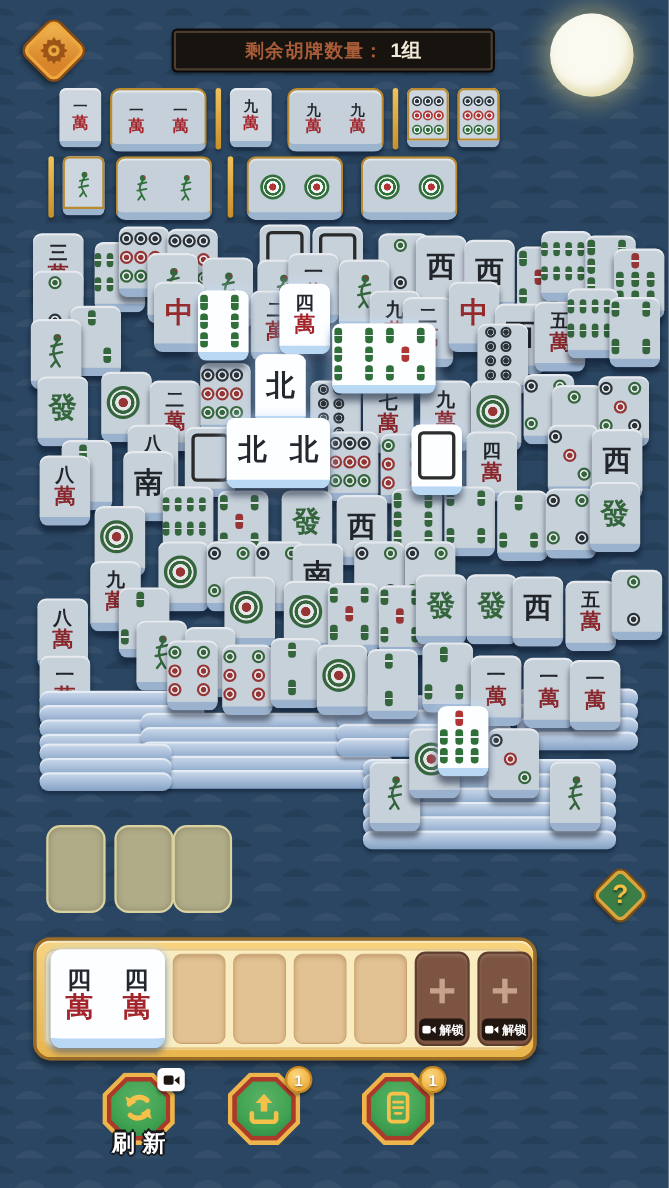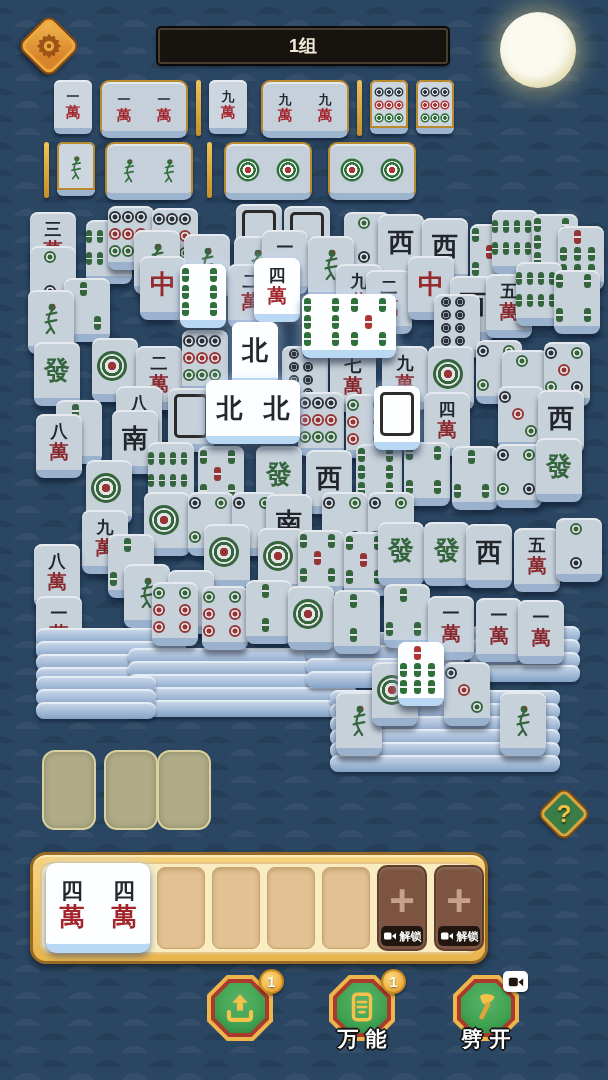--- a/index.html
+++ b/index.html
@@ -126,20 +126,21 @@
   <div class="gear-wrap">
     <div class="diamond"></div>
     <svg viewBox="0 0 36 36">
       <path fill="#9c5417" d="M18 5l2.3 3.3 3.9-1 .6 4 4 .6-1 3.9L31.2 18l-3.4 2.2 1 3.9-4 .6-.6 4-3.9-1L18 31.2l-2.2-3.5-3.9 1-.6-4-4-.6 1-3.9L4.8 18l3.5-2.2-1-3.9 4-.6.6-4 3.9 1z"></path>
       <circle cx="18" cy="18" r="5.5" fill="#e9a83f"></circle>
       <circle cx="18" cy="18" r="2.4" fill="#9c5417"></circle>
     </svg>
   </div>
 
   <div class="banner">
+    <span class="lbl">剩余胡牌数量：</span>
     <span class="val">1组</span>
   </div>
 
   <div class="moon"></div>
 
   <div class="setrow" id="setrow1" style="left:54px; top:80px;">
       <div class="mini-tile" style="float: left; margin-left: 0px;">
         <div class="face">
           <div class="f-wan">
             <span class="num">一</span>
@@ -1253,20 +1254,40 @@
             <svg width="14" height="10" viewBox="0 0 26 20">
               <rect x="1" y="3" width="15" height="14" rx="3" fill="#fff"></rect>
               <path d="M17 10l8-6v13z" fill="#fff"></path>
             </svg>
             <span>解锁</span>
           </div>
         </div>
       </div>
   </div>
 
+  <div class="abtn" style="left:78px;">
+    <div class="oct oct-gold"></div>
+    <div class="oct oct-red"></div>
+    <div class="oct oct-green"></div>
+    <svg class="icon" viewBox="0 0 40 40">
+      <g fill="none" stroke="#f6c14a" stroke-width="5.5" stroke-linecap="round">
+        <path d="M29 12a12 12 0 0 0-19 4"></path>
+          <path d="M11 28a12 12 0 0 0 19-4"></path>
+      </g>
+      <path d="M6 8l3 11 9-5z" fill="#f6c14a"></path>
+        <path d="M34 32l-3-11-9 5z" fill="#f6c14a"></path>
+    </svg>
+    <div class="ad-badge">
+      <svg width="16" height="12" viewBox="0 0 26 20">
+          <rect x="1" y="3" width="15" height="14" rx="3" fill="#1d150e"></rect>
+          <path d="M17 10l8-6v13z" fill="#1d150e"></path>
+        </svg>
+    </div>
+    <div class="albl">刷新</div>
+  </div>
 
   <div class="abtn" style="left:192px;">
     <div class="oct oct-gold"></div>
     <div class="oct oct-red"></div>
     <div class="oct oct-green"></div>
     <svg class="icon" viewBox="0 0 40 40">
       <path d="M20 5l9 10h-5.5v9h-7v-9H11z" fill="#f6c14a"></path>
       <path d="M7 26v6a3 3 0 0 0 3 3h20a3 3 0 0 0 3-3v-6" fill="none" stroke="#f6c14a" stroke-width="5" stroke-linecap="round"></path>
     </svg>
     <div class="coin-badge">1</div>
@@ -1278,33 +1299,16 @@
     <div class="oct oct-green"></div>
     <svg class="icon" viewBox="0 0 40 40">
       <rect x="10" y="5" width="20" height="30" rx="4" fill="none" stroke="#f6c14a" stroke-width="4"></rect>
       <g stroke="#f6c14a" stroke-width="3" fill="none" stroke-linecap="round">
         <path d="M15 14h10"></path>
           <path d="M15 20h10"></path>
           <path d="M17 26h6"></path>
       </g>
     </svg>
     <div class="coin-badge">1</div>
-    <div class="albl">万能</div>
   </div>
 
-  <div class="abtn" style="left:438px;">
-    <div class="oct oct-gold"></div>
-    <div class="oct oct-red"></div>
-    <div class="oct oct-green"></div>
-    <svg class="icon" viewBox="0 0 40 40">
-      <path d="M13 7c6-3.5 13-2.5 17 1-2 5.5-6.5 8.5-13 8.5l-2.5-4z" fill="#f6c14a"></path>
-      <rect x="16" y="13" width="5.5" height="22" rx="2.5" transform="rotate(26 18 24)" fill="#e2a438"></rect>
-    </svg>
-    <div class="ad-badge">
-      <svg width="16" height="12" viewBox="0 0 26 20">
-          <rect x="1" y="3" width="15" height="14" rx="3" fill="#1d150e"></rect>
-          <path d="M17 10l8-6v13z" fill="#1d150e"></path>
-        </svg>
-    </div>
-    <div class="albl">劈开</div>
-  </div>
 
 </div>
 
 </body></html>

